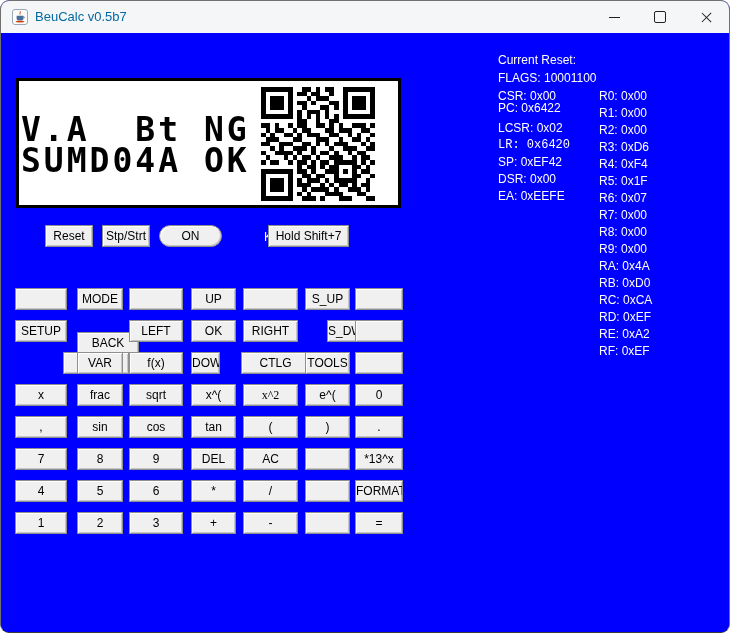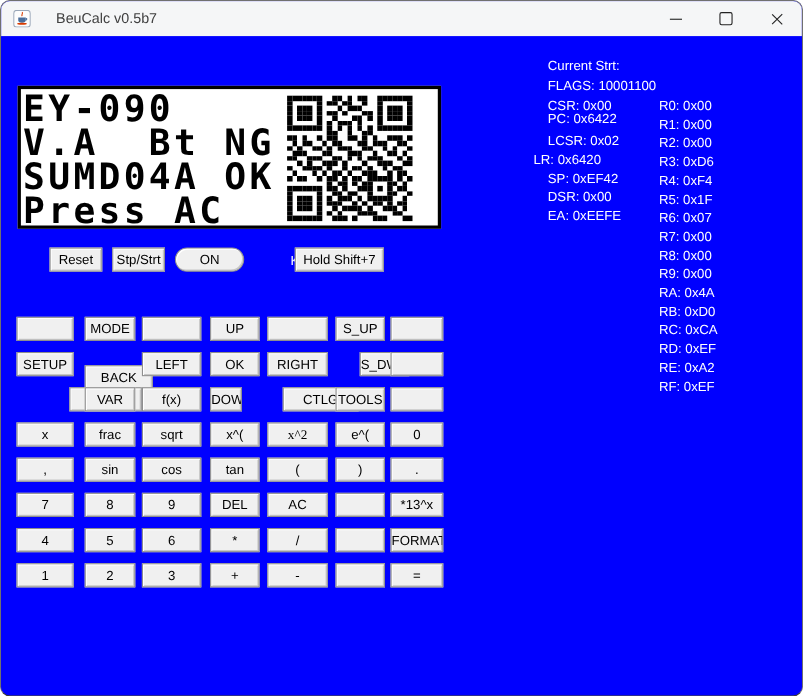--- a/index.html
+++ b/index.html
@@ -1,21 +1,21 @@
 <!DOCTYPE html>
 <html><head>
 <meta charset="utf-8">
 <style>
   html,body{margin:0;padding:0;background:#fff;font-family:"Liberation Sans",sans-serif;}
   .window{position:relative;width:730px;height:633px;box-sizing:border-box;
     border:1px solid #707070;border-bottom-color:#3a3a3a;border-radius:9px;overflow:hidden;background:#0000ff;}
   
   .titlebar{position:absolute;left:0;top:0;width:100%;height:32px;background:#f5f6f7;display:flex;align-items:center;}
   .app-icon{position:absolute;left:11px;top:8px;width:16px;height:16px;}
-  .title-text{position:absolute;left:50px;top:0;line-height:32px;font-size:13px;color:#404040;white-space:nowrap;}
+  .title-text{position:absolute;left:34px;top:0;line-height:32px;font-size:13px;color:#0369a1;white-space:nowrap;}
   .winbtns{position:absolute;right:0;top:0;height:32px;display:flex;}
   .winbtn{width:46px;height:32px;display:flex;align-items:center;justify-content:center;cursor:default;}
   .glyph-min{width:11px;height:1px;background:#222;display:block;}
   .glyph-max{width:10px;height:10px;border:1.2px solid #222;border-radius:2px;display:block;}
   .glyph-close{position:relative;width:13px;height:13px;display:block;}
   .glyph-close::before,.glyph-close::after{content:'';position:absolute;left:6px;top:0;width:1.3px;height:13px;background:#222;}
   .glyph-close::before{transform:rotate(45deg);} .glyph-close::after{transform:rotate(-45deg);}
   
   .client{position:absolute;left:0;top:32px;width:730px;height:601px;background:#0000ff;}
   
@@ -685,24 +685,22 @@
           <div class="qm"></div>
           <div class="qm on"></div>
           <div class="qm on"></div>
           <div class="qm on"></div>
           <div class="qm"></div>
           <div class="qm"></div>
           <div class="qm"></div>
           <div class="qm on"></div>
           <div class="qm on"></div>
         </div>
-    <div class="lcd-line" style="top: 2px;">EY-090</div>
         <div class="lcd-line" style="top: 33px;">V.A  Bt NG</div>
         <div class="lcd-line" style="top: 64px;">SUMD04A OK</div>
-        <div class="lcd-line" style="top: 95px;">Press AC</div>
       </div>
     <div class="ki-label">KI: 11111111</div>
   <button class="btn" style="left: 44px; top: 192px; width: 48px;">Reset</button>
       <button class="btn" style="left: 101px; top: 192px; width: 48px;">Stp/Strt</button>
       <button class="btn" style="left: 158px; top: 192px; width: 63px; border-radius: 11px;">ON</button>
       <button class="btn" style="left: 267px; top: 192px; width: 81px;">Hold Shift+7</button>
       <button class="btn" style="left: 14px; top: 255px; width: 52px;"></button>
       <button class="btn" style="left: 76px; top: 255px; width: 46px;">MODE</button>
       <button class="btn" style="left: 128px; top: 255px; width: 54px;"></button>
       <button class="btn" style="left: 190px; top: 255px; width: 45px;">UP</button>
@@ -713,21 +711,21 @@
       <button class="btn" style="left: 76px; top: 299px; width: 62px;">BACK</button>
       <button class="btn" style="left: 128px; top: 287px; width: 54px;">LEFT</button>
       <button class="btn" style="left: 190px; top: 287px; width: 45px;">OK</button>
       <button class="btn" style="left: 242px; top: 287px; width: 55px;">RIGHT</button>
       <button class="btn" style="left: 304px; top: 287px; width: 45px; margin-left: 22px;">S_DWN</button>
       <button class="btn" style="left: 354px; top: 287px; width: 48px;"></button>
       <button class="btn" style="left: 14px; top: 319px; width: 66px; margin-left: 48px;">SHIFT</button>
       <button class="btn" style="left: 76px; top: 319px; width: 46px;">VAR</button>
       <button class="btn" style="left: 128px; top: 319px; width: 54px;">f(x)</button>
       <button class="btn" style="left: 190px; top: 319px; width: 29px;">DOWN</button>
-      <button class="btn" style="left: 256px; top: 319px; width: 69px;">CTLG</button>
+      <button class="btn" style="left: 240px; top: 319px; width: 69px;">CTLG</button>
       <button class="btn" style="left: 304px; top: 319px; width: 45px;">TOOLS</button>
       <button class="btn" style="left: 354px; top: 319px; width: 48px;"></button>
       <button class="btn" style="left: 14px; top: 351px; width: 52px;">x</button>
       <button class="btn" style="left: 76px; top: 351px; width: 46px;">frac</button>
       <button class="btn" style="left: 128px; top: 351px; width: 54px;">sqrt</button>
       <button class="btn" style="left: 190px; top: 351px; width: 45px;">x^(</button>
       <button class="btn" style="left: 242px; top: 351px; width: 55px; font-family: Liberation Serif, serif;">x^2</button>
       <button class="btn" style="left: 304px; top: 351px; width: 45px;">e^(</button>
       <button class="btn" style="left: 354px; top: 351px; width: 48px;">0</button>
       <button class="btn" style="left: 14px; top: 383px; width: 52px;">,</button>
@@ -751,26 +749,26 @@
       <button class="btn" style="left: 242px; top: 447px; width: 55px;">/</button>
       <button class="btn" style="left: 304px; top: 447px; width: 45px;"></button>
       <button class="btn" style="left: 354px; top: 447px; width: 48px;">FORMAT</button>
       <button class="btn" style="left: 14px; top: 479px; width: 52px;">1</button>
       <button class="btn" style="left: 76px; top: 479px; width: 46px;">2</button>
       <button class="btn" style="left: 128px; top: 479px; width: 54px;">3</button>
       <button class="btn" style="left: 190px; top: 479px; width: 45px;">+</button>
       <button class="btn" style="left: 242px; top: 479px; width: 55px;">-</button>
       <button class="btn" style="left: 304px; top: 479px; width: 45px;"></button>
       <button class="btn" style="left: 354px; top: 479px; width: 48px;">=</button>
-      <div class="stateline" style="left: 497px; top: 20px;">Current Strt:</div>
+      <div class="stateline" style="left: 497px; top: 20px;">Current Reset:</div>
       <div class="stateline" style="left: 497px; top: 38px;">FLAGS: 10001100</div>
       <div class="stateline" style="left: 497px; top: 56px;">CSR: 0x00</div>
       <div class="stateline" style="left: 497px; top: 68px;">PC: 0x6422</div>
       <div class="stateline" style="left: 497px; top: 88px;">LCSR: 0x02</div>
-      <div class="stateline" style="left: 484px; top: 105px;">LR: 0x6420</div>
+      <div class="stateline" style="left: 497px; top: 105px; font-family: Liberation Mono, monospace;">LR: 0x6420</div>
       <div class="stateline" style="left: 497px; top: 122px;">SP: 0xEF42</div>
       <div class="stateline" style="left: 497px; top: 139px;">DSR: 0x00</div>
       <div class="stateline" style="left: 497px; top: 156px;">EA: 0xEEFE</div>
       <div class="stateline" style="left: 598px; top: 56px;">R0: 0x00</div>
       <div class="stateline" style="left: 598px; top: 73px;">R1: 0x00</div>
       <div class="stateline" style="left: 598px; top: 90px;">R2: 0x00</div>
       <div class="stateline" style="left: 598px; top: 107px;">R3: 0xD6</div>
       <div class="stateline" style="left: 598px; top: 124px; text-align: right;">R4: 0xF4</div>
       <div class="stateline" style="left: 598px; top: 141px;">R5: 0x1F</div>
       <div class="stateline" style="left: 598px; top: 158px;">R6: 0x07</div>

